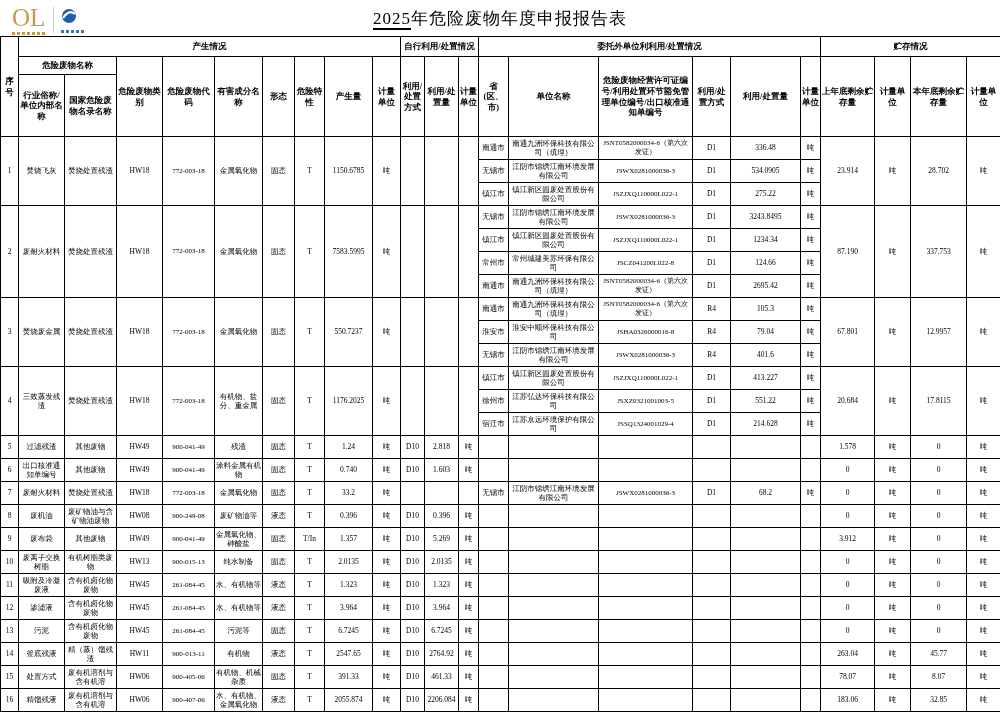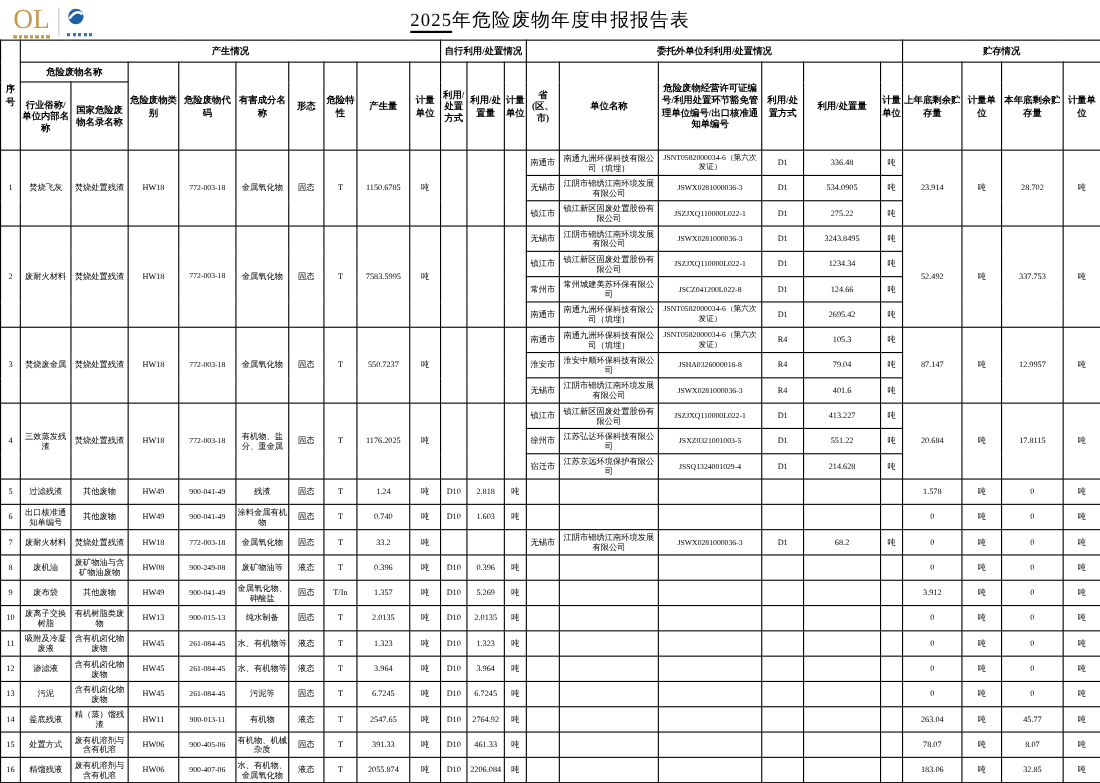--- a/index.html
+++ b/index.html
@@ -165,21 +165,21 @@
         <td rowspan="4">吨</td>
         <td rowspan="4"></td>
         <td rowspan="4"></td>
         <td rowspan="4"></td>
         <td>无锡市</td>
         <td>江阴市锦绣江南环境发展有限公司</td>
         <td class="code">JSWX0281000036-3</td>
         <td>D1</td>
         <td>3243.8495</td>
         <td>吨</td>
-        <td rowspan="4">52.492</td>
+        <td rowspan="4">87.190</td>
         <td rowspan="4">吨</td>
         <td rowspan="4">337.753</td>
         <td rowspan="4">吨</td>
       </tr>
       <tr>
         <td>镇江市</td>
         <td>镇江新区固废处置股份有限公司</td>
         <td class="code">JSZJXQ110000L022-1</td>
         <td>D1</td>
         <td>1234.34</td>
@@ -214,21 +214,21 @@
         <td rowspan="3">吨</td>
         <td rowspan="3"></td>
         <td rowspan="3"></td>
         <td rowspan="3"></td>
         <td>南通市</td>
         <td>南通九洲环保科技有限公司（填埋）</td>
         <td class="code">JSNT0582000034-6（第六次发证）</td>
         <td>R4</td>
         <td>105.3</td>
         <td>吨</td>
-        <td rowspan="3">87.147</td>
+        <td rowspan="3">67.801</td>
         <td rowspan="3">吨</td>
         <td rowspan="3">12.9957</td>
         <td rowspan="3">吨</td>
       </tr>
       <tr>
         <td>淮安市</td>
         <td>淮安中顺环保科技有限公司</td>
         <td class="code">JSHA0326000016-8</td>
         <td>R4</td>
         <td>79.04</td>

